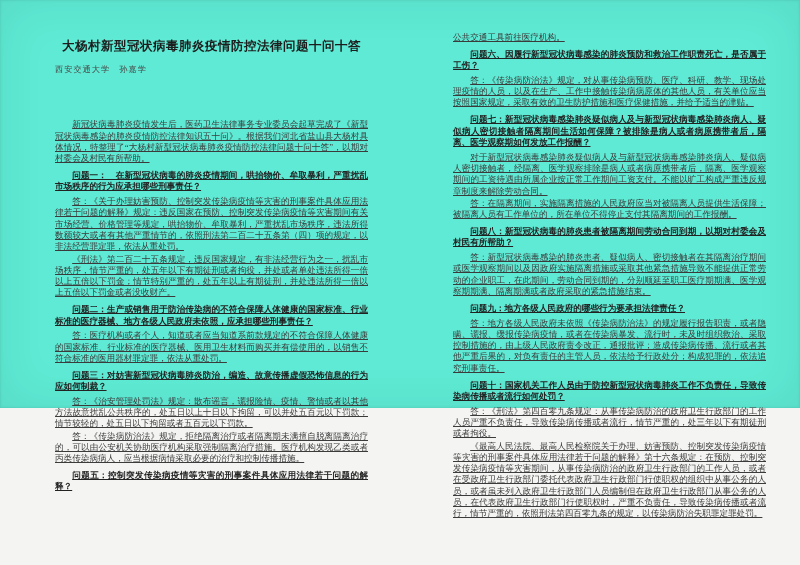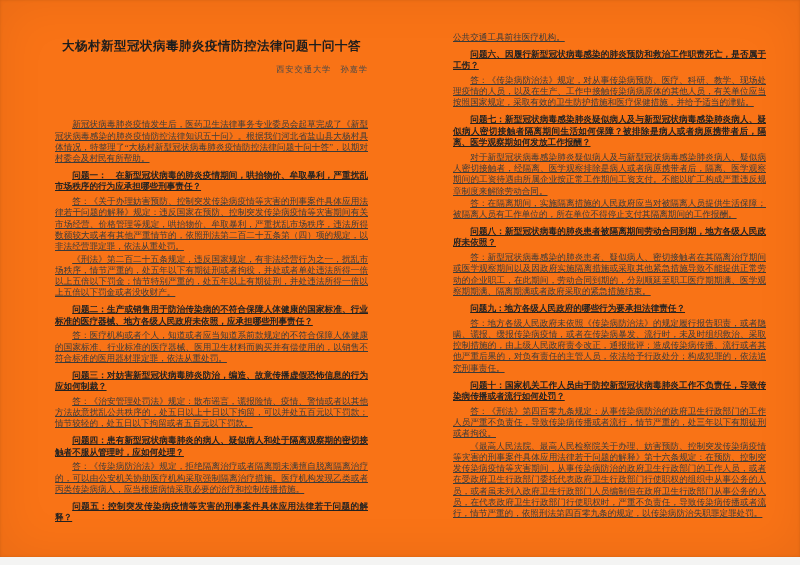--- a/index.html
+++ b/index.html
@@ -3,42 +3,42 @@
 <meta charset="utf-8">
 <style>
   html,body{margin:0;padding:0;}
   body{
     width:800px;height:565px;
     background:#f4f4f3;
     font-family:"Liberation Serif","DejaVu Serif",serif;
     overflow:hidden;
   }
   .canvas{
-    position:relative;width:800px;height:557px;
-    background:#f97316;
+    position:relative;width:800px;height:408px;
+    background:#5eead4;
     box-shadow:inset 0 0 50px rgba(0,0,0,0.07), inset 0 0 3px rgba(0,0,0,0.12);
   }
   .page{
     position:absolute;top:0;height:565px;background:transparent;
   }
   .page-inner{
     color:#3b3b3b;
     font-size:8.6px;line-height:11.3px;
     text-align:justify;
   }
   .page-left-inner{position:absolute;left:55px;top:38px;width:313px;}
   .page-right-inner{position:absolute;left:453px;top:32px;width:313px;}
   .doc-title{
     font-family:"Liberation Sans","DejaVu Sans",sans-serif;
     font-size:12.5px;font-weight:bold;color:#1d1d1d;
     text-align:center;line-height:16px;
     margin:0 0 10px 0;letter-spacing:0.5px;
   }
   .doc-author{
-    font-size:8.2px;color:#4a4a4a;text-align:right;
+    font-size:8.2px;color:#4a4a4a;text-align:left;
     margin:0 0 11px 0;letter-spacing:1px;
   }
   p{margin:0;text-decoration:underline;}
   .intro{ text-indent:2em; margin-bottom:3px;margin-top:44px;}
   .q{
     font-weight:bold;color:#222222;text-indent:2em;
     margin:5.5px 0 3.5px 0;
   }
   .a{ text-indent:2em; margin:0 0 1px 0;}
   .cont{ text-indent:0; margin:0 0 1px 0;}
@@ -54,37 +54,36 @@
       <div class="doc-author">西安交通大学　孙嘉学</div>
       <p class="intro">新冠状病毒肺炎疫情发生后，医药卫生法律事务专业委员会起草完成了《新型冠状病毒感染的肺炎疫情防控法律知识五十问》。根据我们河北省盐山县大杨村具体情况，特整理了“大杨村新型冠状病毒肺炎疫情防控法律问题十问十答”，以期对村委会及村民有所帮助。</p>
       <div id="left-sections">
           <p class="q">问题一：　在新型冠状病毒的肺炎疫情期间，哄抬物价、牟取暴利，严重扰乱市场秩序的行为应承担哪些刑事责任？</p>
           <p class="a">答：《关于办理妨害预防、控制突发传染病疫情等灾害的刑事案件具体应用法律若干问题的解释》规定：违反国家在预防、控制突发传染病疫情等灾害期间有关市场经营、价格管理等规定，哄抬物价、牟取暴利，严重扰乱市场秩序，违法所得数额较大或者有其他严重情节的，依照刑法第二百二十五条第（四）项的规定，以非法经营罪定罪，依法从重处罚。</p>
           <p class="a">《刑法》第二百二十五条规定，违反国家规定，有非法经营行为之一，扰乱市场秩序，情节严重的，处五年以下有期徒刑或者拘役，并处或者单处违法所得一倍以上五倍以下罚金；情节特别严重的，处五年以上有期徒刑，并处违法所得一倍以上五倍以下罚金或者没收财产。</p>
           <p class="q">问题二：生产或销售用于防治传染病的不符合保障人体健康的国家标准、行业标准的医疗器械、地方各级人民政府未依照，应承担哪些刑事责任？</p>
           <p class="a">答：医疗机构或者个人，知道或者应当知道系前款规定的不符合保障人体健康的国家标准、行业标准的医疗器械、医用卫生材料而购买并有偿使用的，以销售不符合标准的医用器材罪定罪，依法从重处罚。</p>
           <p class="q">问题三：对妨害新型冠状病毒肺炎防治，编造、故意传播虚假恐怖信息的行为应如何制裁？</p>
           <p class="a">答：《治安管理处罚法》规定：散布谣言，谎报险情、疫情、警情或者以其他方法故意扰乱公共秩序的，处五日以上十日以下拘留，可以并处五百元以下罚款；情节较轻的，处五日以下拘留或者五百元以下罚款。</p>
-          <p class="q">问题四：患有新型冠状病毒肺炎的病人、疑似病人和处于隔离观察期的密切接触者不服从管理时，应如何处理？</p>
           <p class="a">答：《传染病防治法》规定，拒绝隔离治疗或者隔离期未满擅自脱离隔离治疗的，可以由公安机关协助医疗机构采取强制隔离治疗措施。医疗机构发现乙类或者丙类传染病病人，应当根据病情采取必要的治疗和控制传播措施。</p>
           <p class="q">问题五：控制突发传染病疫情等灾害的刑事案件具体应用法律若干问题的解释？</p>
         </div>
     </div>
   </div>
 
   <div class="page">
     <div class="page-inner page-right-inner">
       <p class="cont">公共交通工具前往医疗机构。</p>
       <div id="right-sections">
           <p class="q">问题六、因履行新型冠状病毒感染的肺炎预防和救治工作职责死亡，是否属于工伤？</p>
           <p class="a">答：《传染病防治法》规定，对从事传染病预防、医疗、科研、教学、现场处理疫情的人员，以及在生产、工作中接触传染病病原体的其他人员，有关单位应当按照国家规定，采取有效的卫生防护措施和医疗保健措施，并给予适当的津贴。</p>
           <p class="q">问题七：新型冠状病毒感染肺炎疑似病人及与新型冠状病毒感染肺炎病人、疑似病人密切接触者隔离期间生活如何保障？被排除是病人或者病原携带者后，隔离、医学观察期如何发放工作报酬？</p>
           <p class="a">对于新型冠状病毒感染肺炎疑似病人及与新型冠状病毒感染肺炎病人、疑似病人密切接触者，经隔离、医学观察排除是病人或者病原携带者后，隔离、医学观察期间的工资待遇由所属企业按正常工作期间工资支付。不能以旷工构成严重违反规章制度来解除劳动合同。</p>
           <p class="a">答：在隔离期间，实施隔离措施的人民政府应当对被隔离人员提供生活保障；被隔离人员有工作单位的，所在单位不得停止支付其隔离期间的工作报酬。</p>
-          <p class="q">问题八：新型冠状病毒的肺炎患者被隔离期间劳动合同到期，地方各级人民政府未依照？</p>
+          <p class="q">问题八：新型冠状病毒的肺炎患者被隔离期间劳动合同到期，以期对村委会及村民有所帮助？</p>
           <p class="a">答：新型冠状病毒感染的肺炎患者、疑似病人、密切接触者在其隔离治疗期间或医学观察期间以及因政府实施隔离措施或采取其他紧急措施导致不能提供正常劳动的企业职工，在此期间，劳动合同到期的，分别顺延至职工医疗期期满、医学观察期期满、隔离期满或者政府采取的紧急措施结束。</p>
           <p class="q">问题九：地方各级人民政府的哪些行为要承担法律责任？</p>
           <p class="a">答：地方各级人民政府未依照《传染病防治法》的规定履行报告职责，或者隐瞒、谎报、缓报传染病疫情，或者在传染病暴发、流行时，未及时组织救治、采取控制措施的，由上级人民政府责令改正，通报批评；造成传染病传播、流行或者其他严重后果的，对负有责任的主管人员，依法给予行政处分；构成犯罪的，依法追究刑事责任。</p>
           <p class="q">问题十：国家机关工作人员由于防控新型冠状病毒肺炎工作不负责任，导致传染病传播或者流行如何处罚？</p>
           <p class="a">答：《刑法》第四百零九条规定：从事传染病防治的政府卫生行政部门的工作人员严重不负责任，导致传染病传播或者流行，情节严重的，处三年以下有期徒刑或者拘役。</p>
           <p class="a">《最高人民法院、最高人民检察院关于办理、妨害预防、控制突发传染病疫情等灾害的刑事案件具体应用法律若干问题的解释》第十六条规定：在预防、控制突发传染病疫情等灾害期间，从事传染病防治的政府卫生行政部门的工作人员，或者在受政府卫生行政部门委托代表政府卫生行政部门行使职权的组织中从事公务的人员，或者虽未列入政府卫生行政部门人员编制但在政府卫生行政部门从事公务的人员，在代表政府卫生行政部门行使职权时，严重不负责任，导致传染病传播或者流行，情节严重的，依照刑法第四百零九条的规定，以传染病防治失职罪定罪处罚。</p>
         </div>
     </div>
   </div>
 

